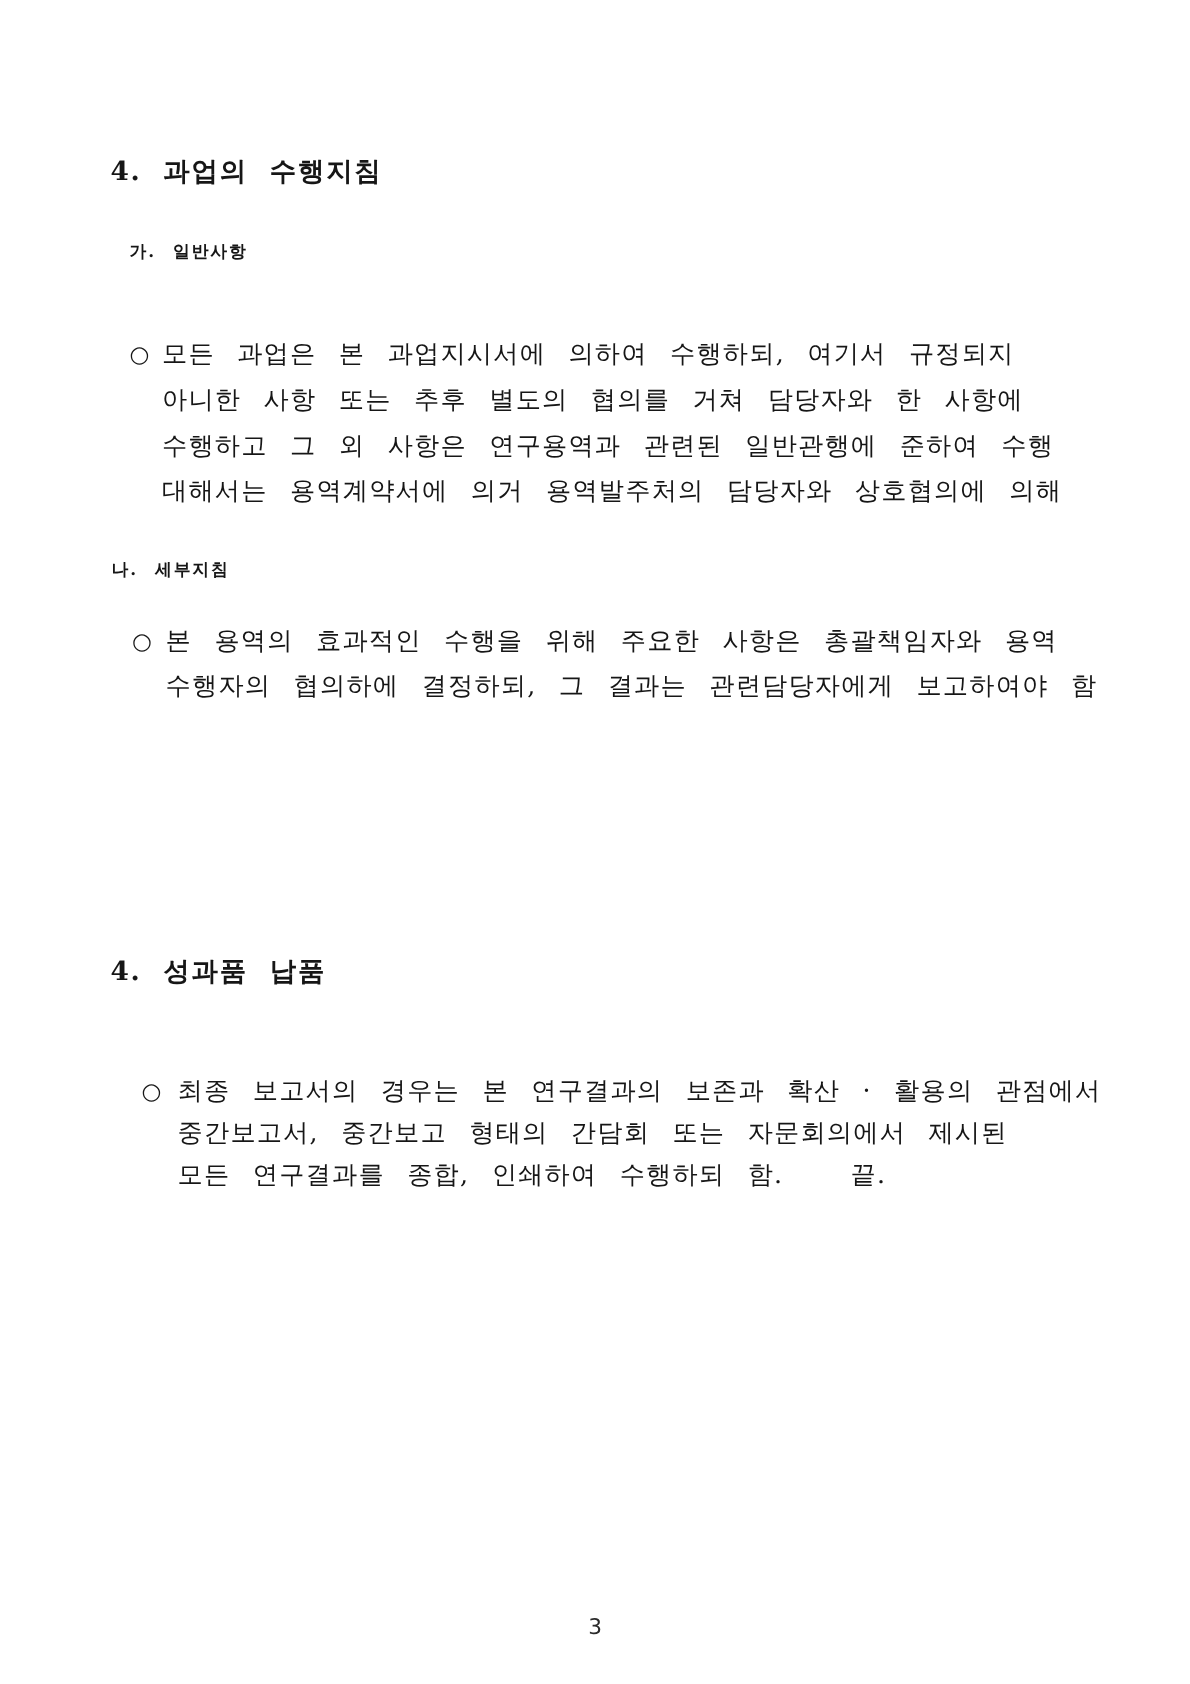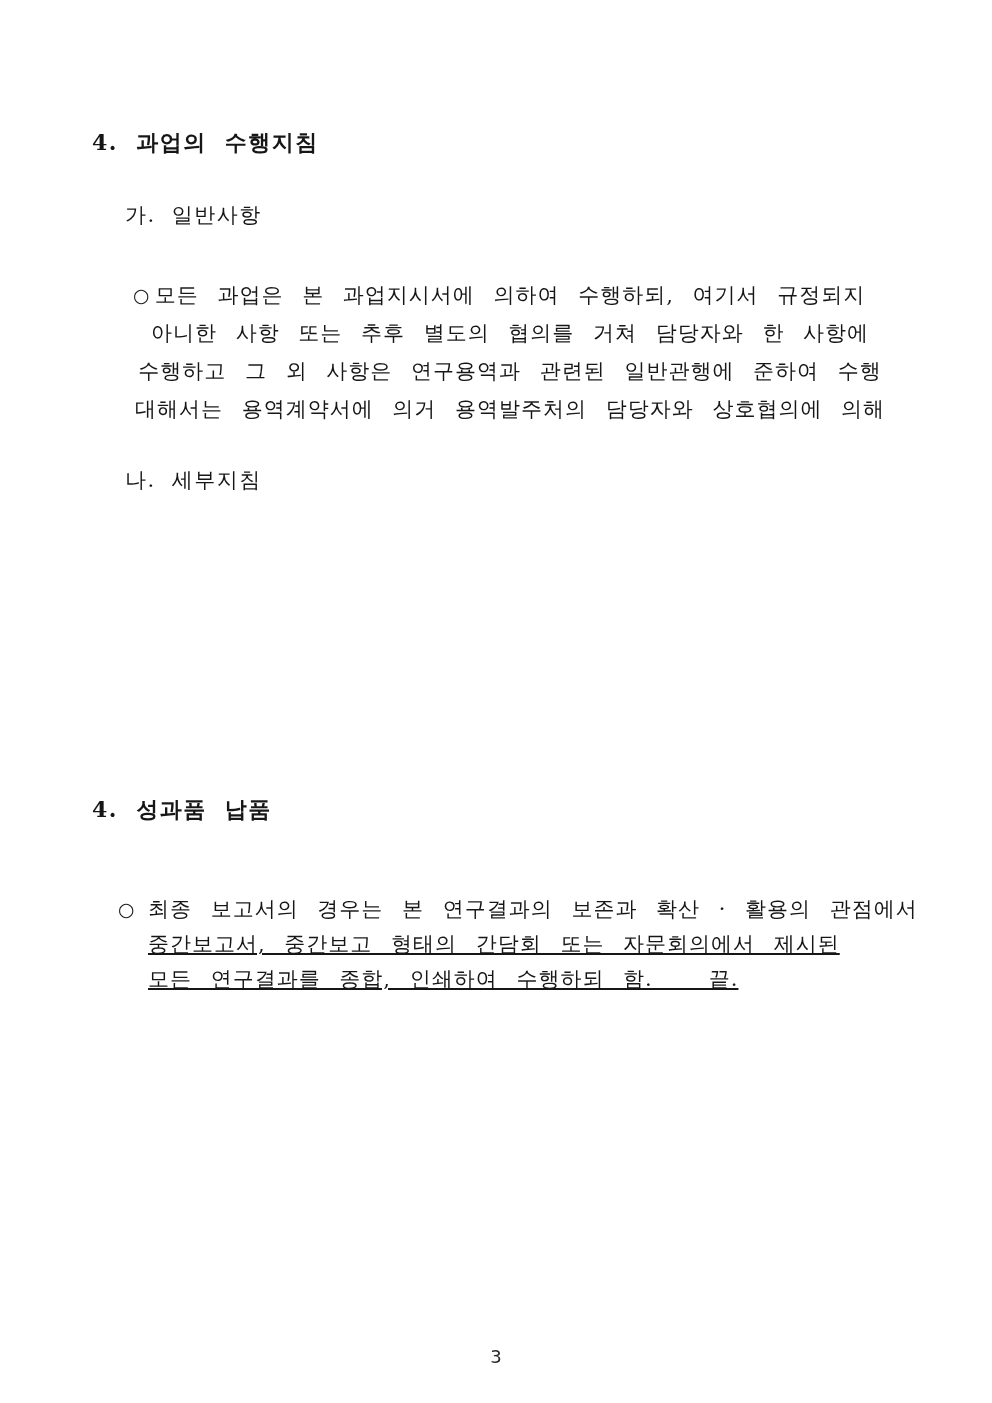--- a/index.html
+++ b/index.html
@@ -19,26 +19,25 @@
     .h-main {
       position: absolute;
       font-size: 22px;
       font-weight: bold;
       letter-spacing: 1.5px;
       word-spacing: 9px;
       white-space: pre;
     }
     .h-sub {
       position: absolute;
-      font-size: 21px;
-      font-weight: normal;
+      font-size: 14px;
+      font-weight: bold;
       letter-spacing: 1.5px;
       word-spacing: 8px;
       white-space: pre;
-      margin-left: 17px;
     }
     .bullet-block {
       position: absolute;
       font-size: 21px;
       letter-spacing: 1px;
       word-spacing: 11px;
     }
     .bullet-block .line {
       white-space: pre;
     }
@@ -49,50 +48,54 @@
       display: inline-block;
       word-spacing: 0;
       letter-spacing: 0;
       font-size: 19px;
     }
     .mw27 { width: 27px; }
     .mw28 { width: 28px; }
     .mw30 { width: 30px; }
     .ind27 { padding-left: 27px; }
     .ind28 { padding-left: 28px; }
-    .ind30 { padding-left: 30px; text-decoration: underline; }
+    .ind30 { padding-left: 30px; }
     .page-number {
       position: absolute;
       left: 0;
       right: 0;
       top: 1346px;
       text-align: center;
       font-size: 18px;
       color: #2a2a2a;
       font-family: "DejaVu Sans", "Liberation Sans", sans-serif;
     }
   </style>
 </head>
 <body>
 
 <div class="page">
 
   <div class="h-main" style="left:92px; top:128px;">4. 과업의 수행지침</div>
 
   <div class="h-sub" style="left:108px; top:201px;">가. 일반사항</div>
 
-  <div class="bullet-block lh38" style="left:108px; top:276px;text-align:center;">
+  <div class="bullet-block lh38" style="left:108px; top:276px;">
     <div class="line"><span class="marker mw27">○</span><span>모든 과업은 본 과업지시서에 의하여 수행하되, 여기서 규정되지</span></div>
     <div class="line ind27">아니한 사항 또는 추후 별도의 협의를 거쳐 담당자와 한 사항에</div>
     <div class="line ind27">수행하고 그 외 사항은 연구용역과 관련된 일반관행에 준하여 수행</div>
     <div class="line ind27">대해서는 용역계약서에 의거 용역발주처의 담당자와 상호협의에 의해</div>
   </div>
 
-  <div class="h-sub" style="left:108px; top:466px;">나. 세부지침</div>
+  <div class="h-sub" style="left:93px; top:466px;">나. 세부지침</div>
 
+  <div class="bullet-block lh37" style="left:110px; top:516px;">
+    <div class="line"><span class="marker mw28">○</span><span>본 용역의 효과적인 수행을 위해 주요한 사항은 총괄책임자와 용역</span></div>
+    <div class="line ind28">수행자의 협의하에 결정하되, 그 결과는 관련담당자에게 보고하여야 함</div>
+  </div>
 
 
   <div class="h-main" style="left:92px; top:795px;">4. 성과품 납품</div>
 
   <div class="bullet-block lh35" style="left:118px; top:861px;margin-top:31px;">
     <div class="line"><span class="marker mw30">○</span><span>최종 보고서의 경우는 본 연구결과의 보존과 확산 · 활용의 관점에서</span></div>
     <div class="line ind30">중간보고서, 중간보고 형태의 간담회 또는 자문회의에서 제시된</div>
     <div class="line ind30">모든 연구결과를 종합, 인쇄하여 수행하되 함.   끝.</div>
   </div>
 

